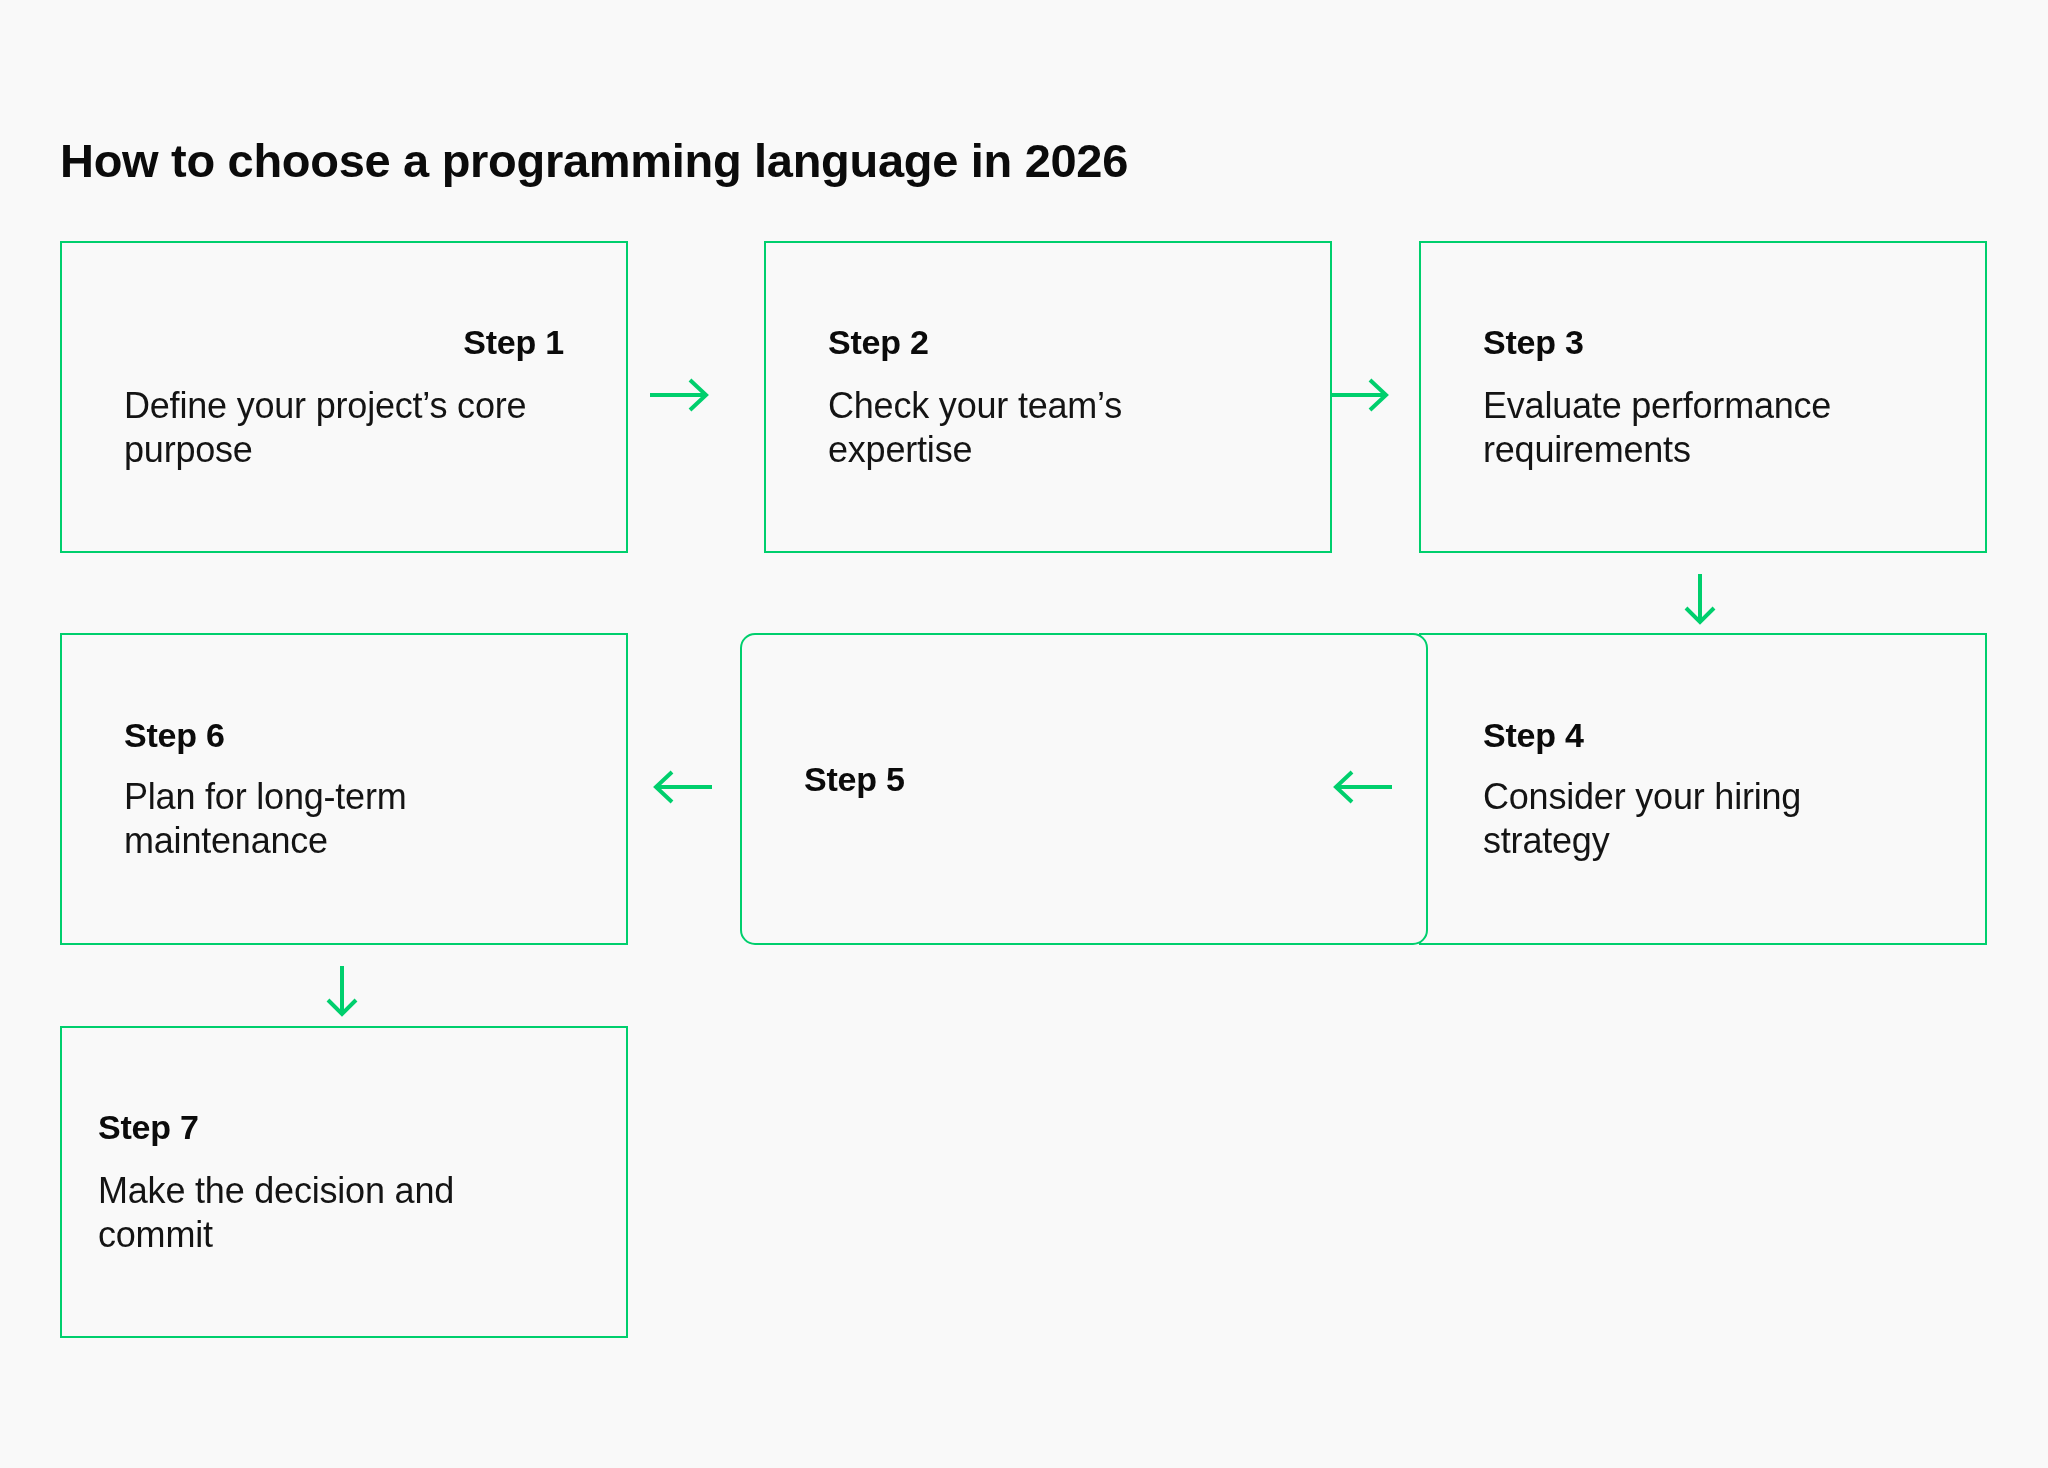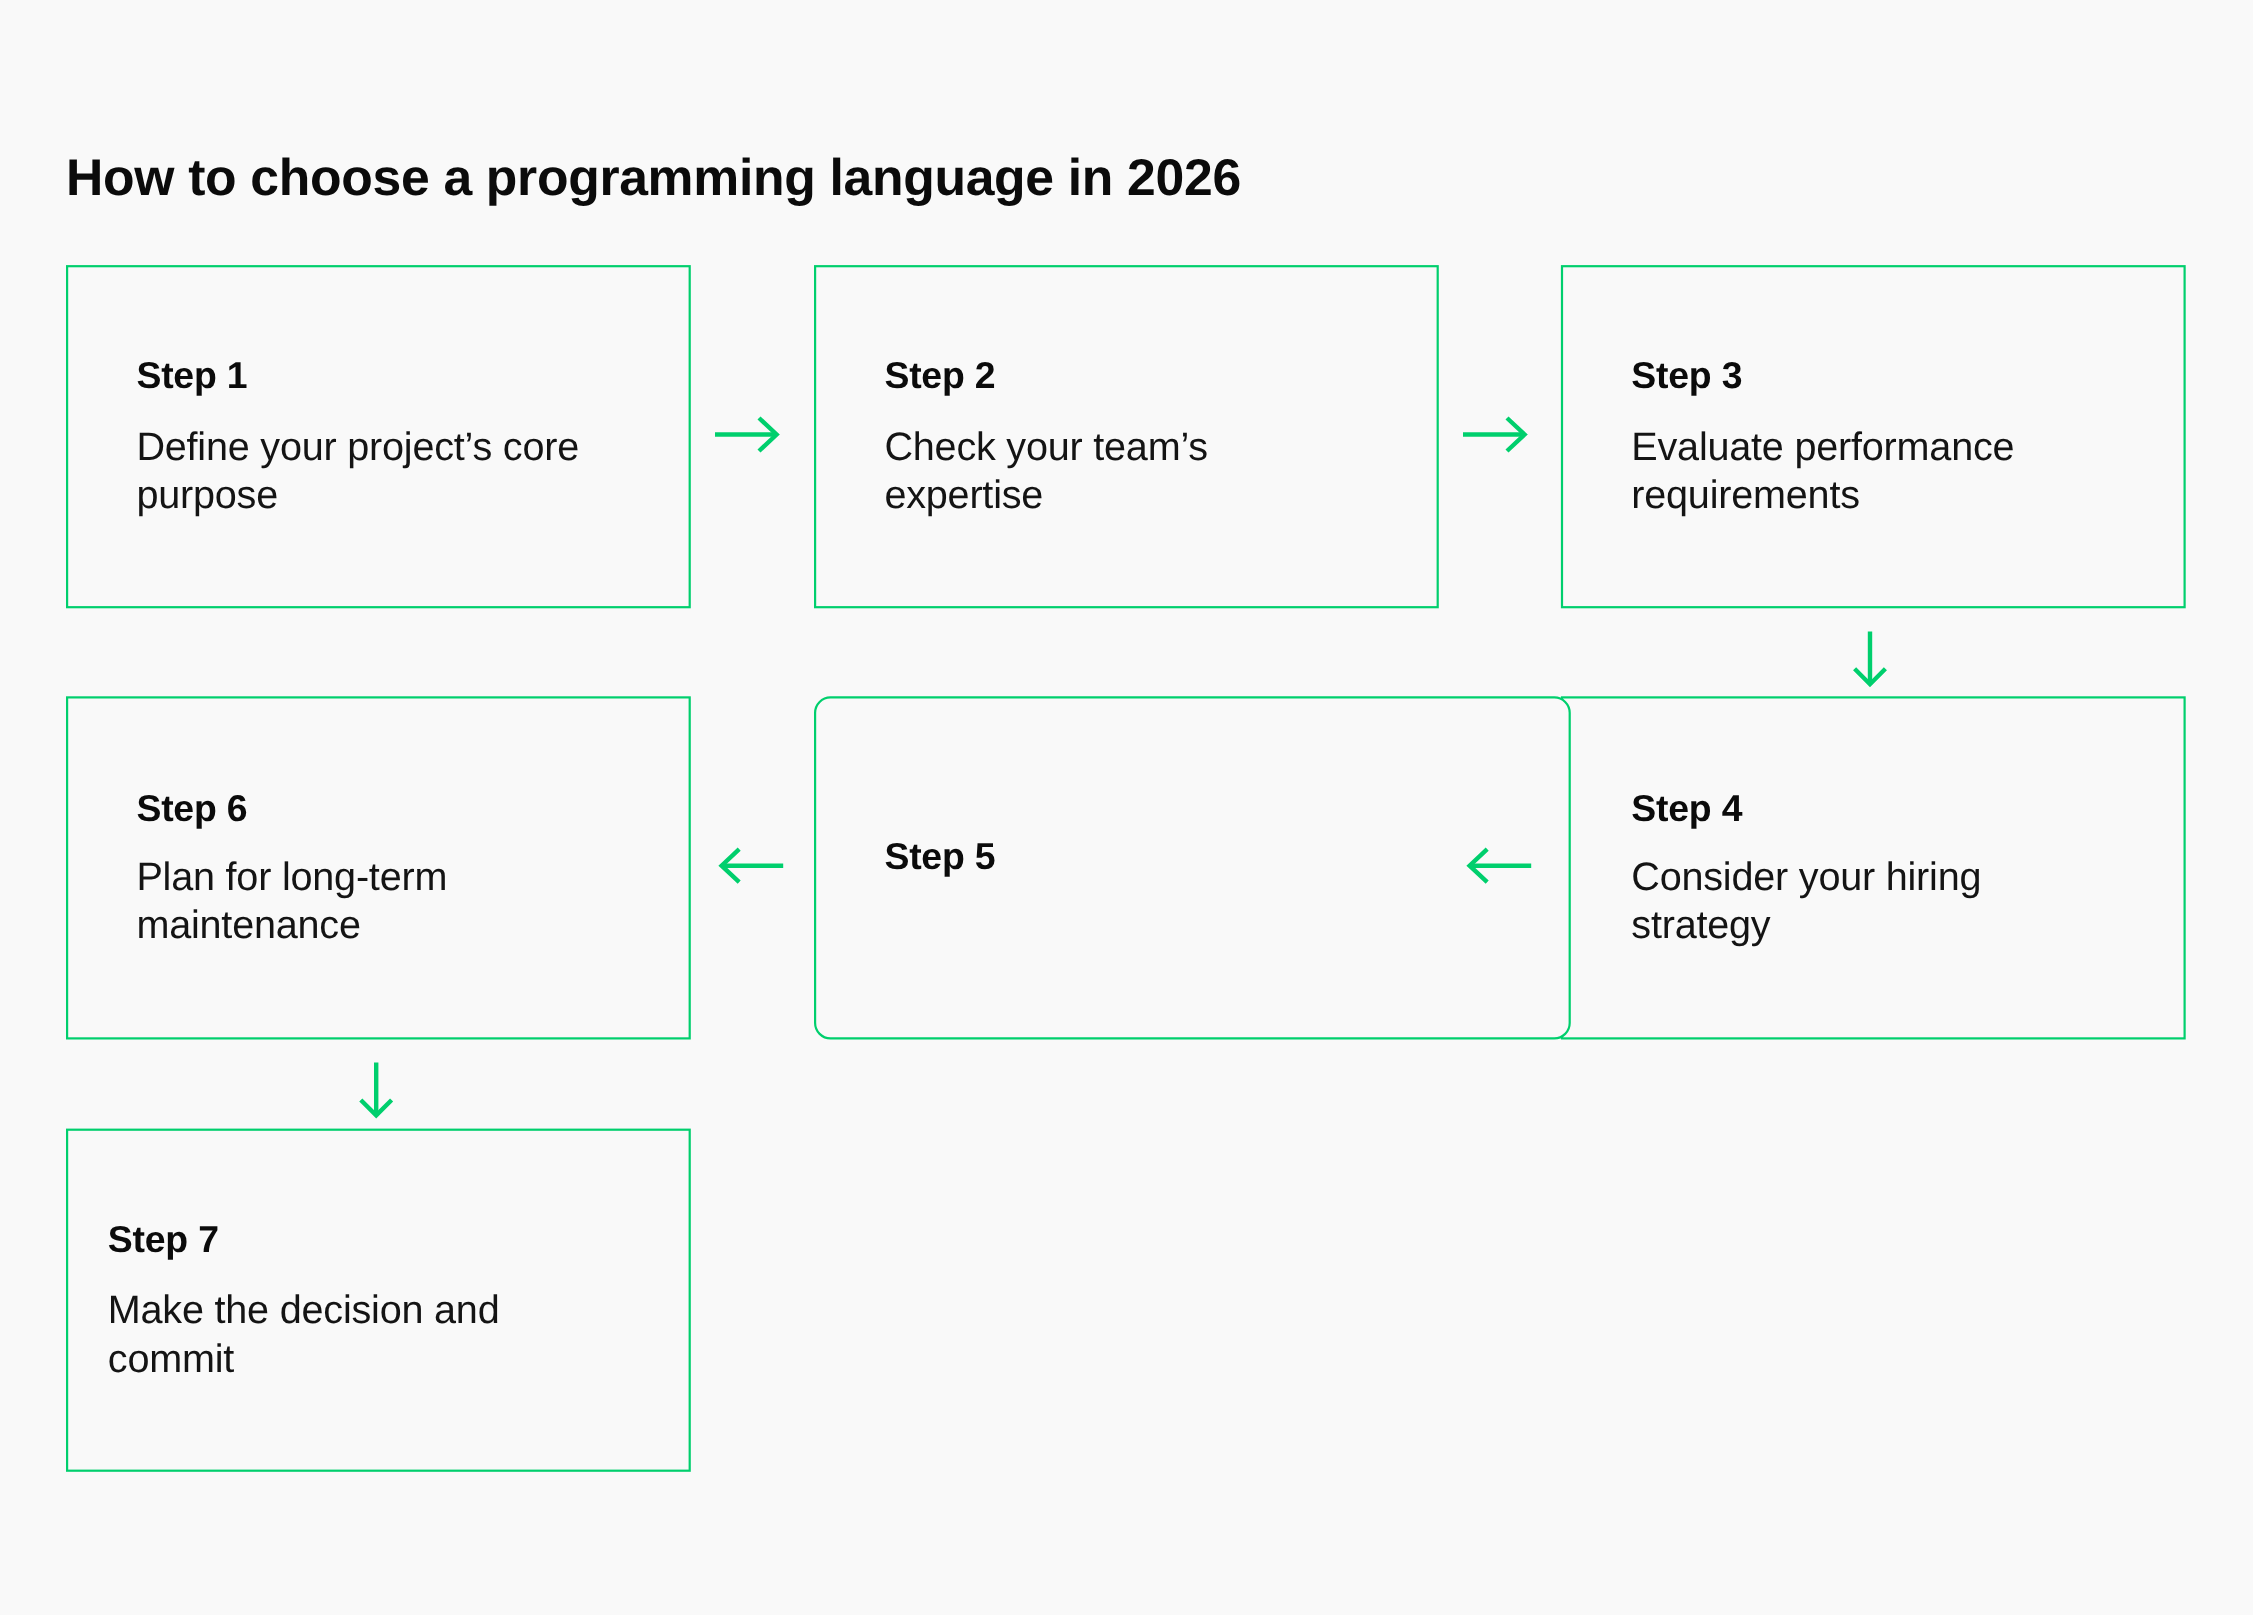--- a/index.html
+++ b/index.html
@@ -76,22 +76,22 @@
   .step-text {
     font-size: 36px;
     font-weight: 400;
     color: #141414;
     line-height: 1.22;
     letter-spacing: -0.2px;
     white-space: pre-line;
   }
 
   
-  #box1 { left: 60px;   top: 241px;  width: 568px; height: 312px; }
-  #box2 { left: 740px;  top: 241px;  width: 568px; height: 312px; }
+  #box1 { left: 60px;   top: 241px;  width: 568px; height: 312px; align-items: flex-end; }
+  #box2 { left: 764px;  top: 241px;  width: 568px; height: 312px; }
   #box3 { left: 1419px; top: 241px;  width: 568px; height: 312px; }
   #box4 { left: 1419px; top: 633px;  width: 568px; height: 312px; }
   #box5 { left: 740px;  top: 633px;  width: 688px; height: 312px; border-radius: 15px; }
   #box6 { left: 60px;   top: 633px;  width: 568px; height: 312px; }
   #box7 { left: 60px;   top: 1026px; width: 568px; height: 312px; padding-left: 36px; }
 
   
   #box4 .step-label, #box5 .step-label, #box6 .step-label { margin-bottom: 20px; }
 
   

